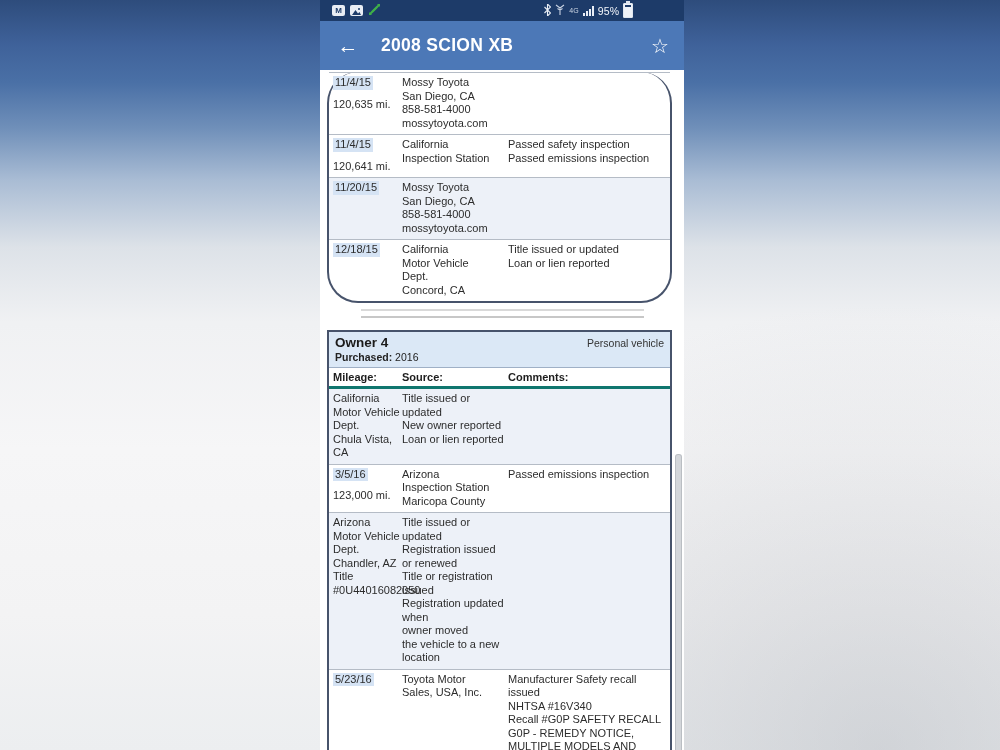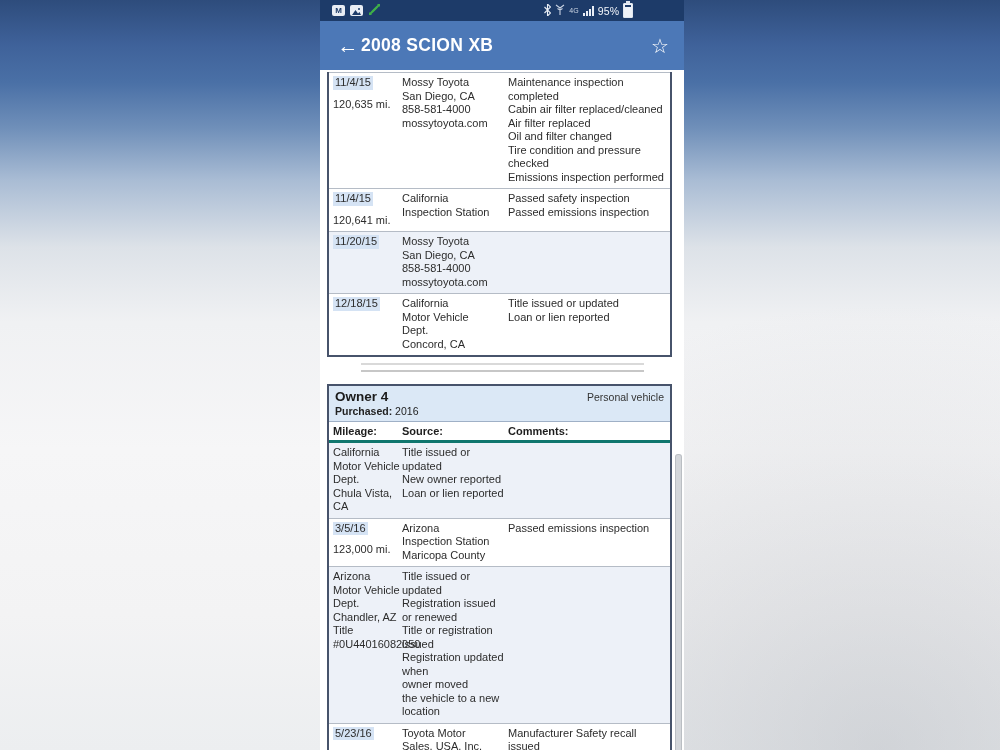--- a/index.html
+++ b/index.html
@@ -20,26 +20,26 @@
   .net-label{font-size:7px;color:#cdd6e4;line-height:1;}
   .sigbars{display:flex;align-items:flex-end;gap:1px;height:10px;}
   .sigbars i{display:block;width:2px;background:#e9eef6;}
   .battery{position:relative;width:8px;height:13px;border:1px solid #dfe6f0;border-radius:1px;background:#eef2f8;}
   .battery:before{content:"";position:absolute;top:-3px;left:2px;width:4px;height:2px;background:#dfe6f0;}
   .battery:after{content:"";position:absolute;top:1px;left:1px;right:1px;height:2px;background:#1d3b69;}
   .notif-ic{width:13px;height:11px;border-radius:2px;background:#e9edf4;display:flex;align-items:center;justify-content:center;font-size:8px;font-weight:bold;color:#1d3b69;line-height:1;}
   
   .appbar{height:49px;background:#4c78b7;display:flex;align-items:center;color:#fff;flex:0 0 auto;}
   .back-btn{font-size:21px;margin-left:15px;width:26px;text-align:center;color:#fff;cursor:pointer;}
-  .appbar-title{font-size:17.5px;font-weight:bold;letter-spacing:.3px;}
+  .appbar-title{font-size:17.5px;font-weight:bold;letter-spacing:.3px;margin-left:20px;}
   .star-btn{margin-left:auto;margin-right:15px;font-size:20px;color:#fff;cursor:pointer;}
   
   .content{flex:1 1 auto;background:#ffffff;position:relative;overflow:hidden;padding-top:2px;}
   .report-table{margin:0 12px 0 7px;border:2px solid #47536b;background:#fff;}
-  .report-table.cut-top{border-top:none;}
+  .report-table.cut-top{border-top:none;border-radius:31px;}
   .trow{display:grid;grid-template-columns:67px 104px 1fr;column-gap:2px;padding:3px 4px 4px 4px;border-bottom:1px solid #b5bcc6;font-size:11px;line-height:13.5px;color:#2c2c2c;}
   .trow:last-child{border-bottom:none;}
   .trow.tint{background:#edf1f8;}
   .chip{display:inline-block;background:#d5e3f4;padding:0 2px;}
   .mileage{margin-top:8px;}
   .multiline{white-space:pre-line;}
   
   .owner-band{background:#dbe8f6;padding:3px 6px 4px 6px;border-bottom:1px solid #9fb0c6;}
   .owner-line1{display:flex;align-items:center;}
   .owner-title{font-size:13.5px;font-weight:bold;color:#1b1b1b;}
@@ -113,28 +113,20 @@
 
       <div class="trow" style="border-top:1px solid #b5bcc6;">
         <div>
           <span class="chip">11/4/15</span>
           <div class="mileage">120,635 mi.</div>
         </div>
         <div class="multiline">Mossy Toyota
 San Diego, CA
 858-581-4000
 mossytoyota.com</div>
-        <div class="multiline">Maintenance inspection
-completed
-Cabin air filter replaced/cleaned
-Air filter replaced
-Oil and filter changed
-Tire condition and pressure
-checked
-Emissions inspection performed</div>
       </div>
 
       <div class="trow">
         <div>
           <span class="chip">11/4/15</span>
           <div class="mileage">120,641 mi.</div>
         </div>
         <div class="multiline">California
 Inspection Station</div>
         <div class="multiline">Passed safety inspection

